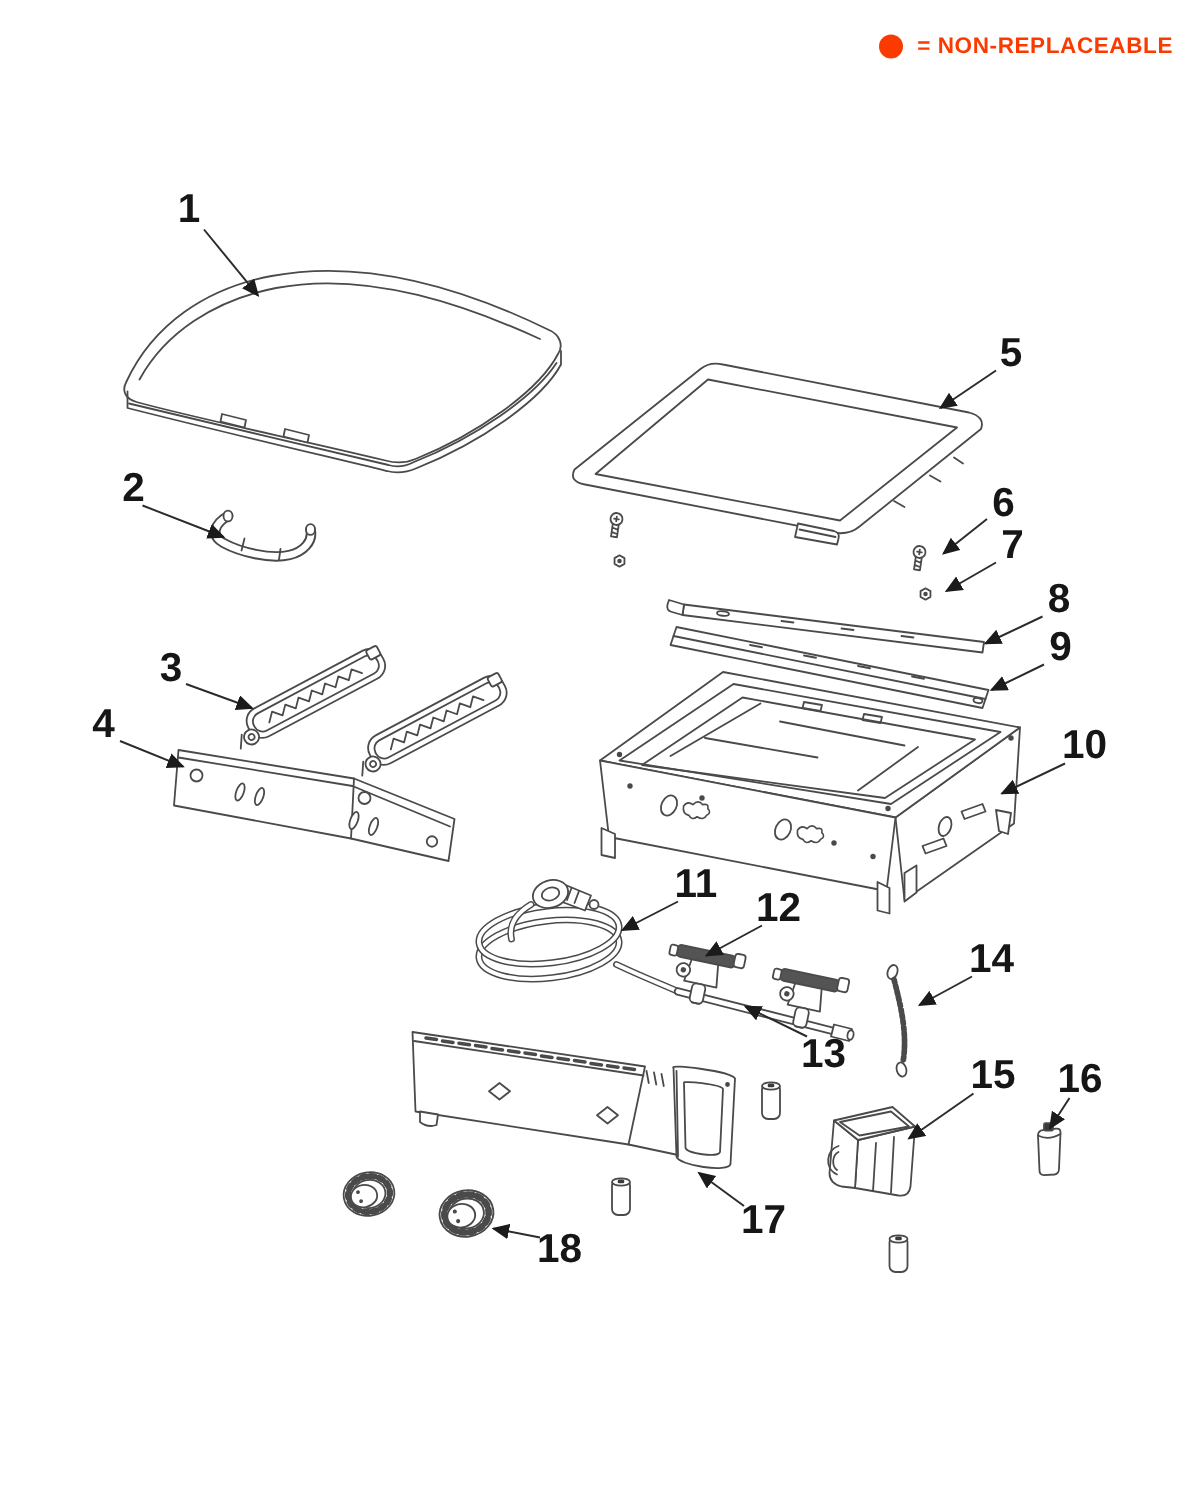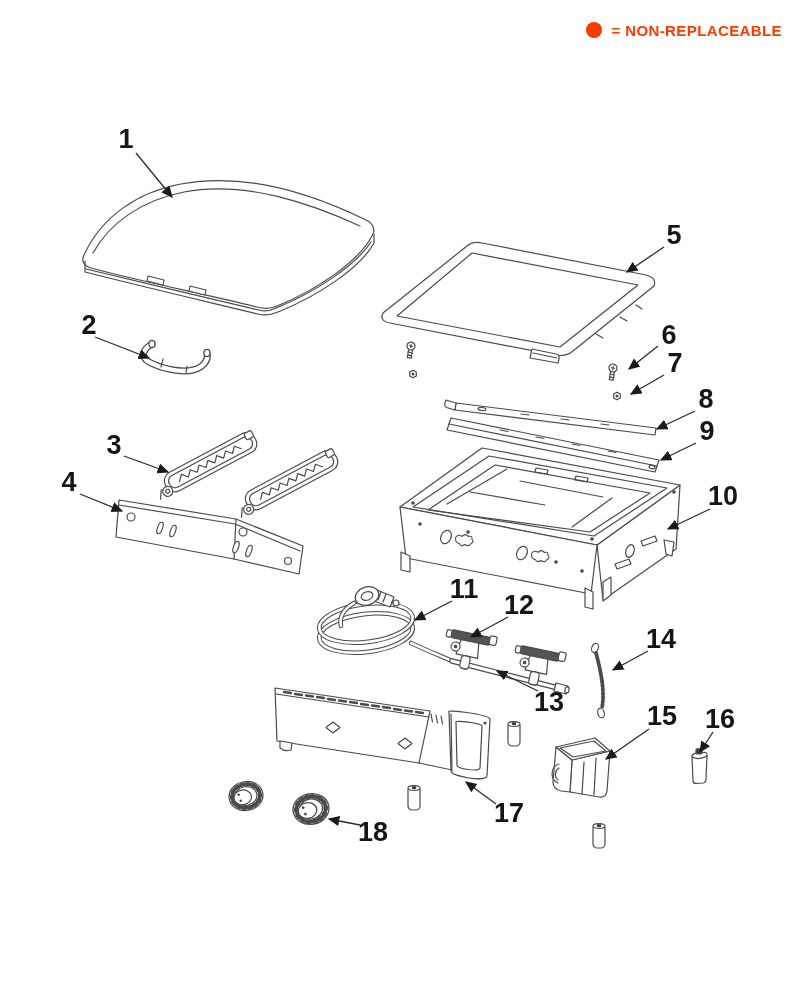--- a/index.html
+++ b/index.html
@@ -1,21 +1,21 @@
 <!DOCTYPE html>
 <html><head>
 <meta charset="utf-8">
 <style>
   html,body{margin:0;padding:0;background:#ffffff;}
   .stage{position:relative;width:798px;height:1007px;background:#ffffff;overflow:hidden;
          font-family:"Liberation Sans",sans-serif;}
   .stage svg{position:absolute;left:0;top:0;}
   .callout{font-family:"Liberation Sans",sans-serif;font-weight:800;font-size:27px;fill:#161616;}
   .leader{stroke:#2b2b2b;stroke-width:1.3;fill:none;}
-  .legend{position:absolute;top:22px;right:16px;display:flex;align-items:flex-start;gap:9px;
+  .legend{position:absolute;top:22px;right:16px;display:flex;align-items:flex-end;gap:9px;
           font-weight:700;font-size:15px;letter-spacing:.4px;color:#fb3a00;}
   .legend-dot{width:16px;height:16px;border-radius:50%;background:#fb3a00;display:inline-block;}
 </style>
 </head>
 <body>
 
 <div class="stage">
 
   <svg width="798" height="1007" viewBox="0 0 798 1007">
     <defs>

